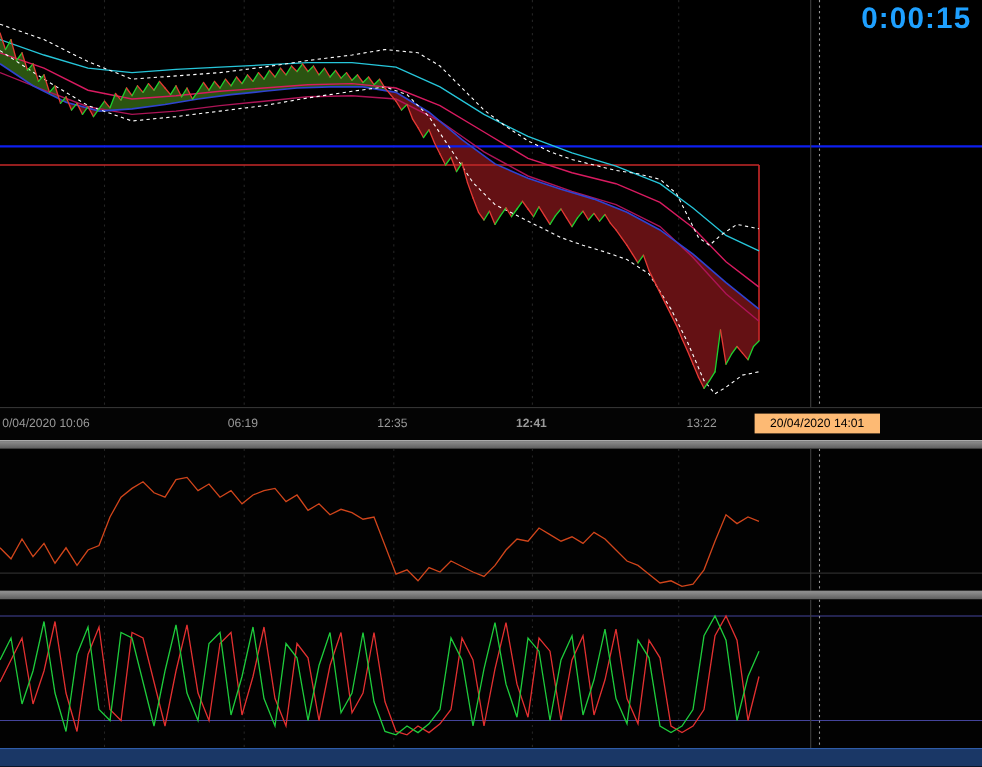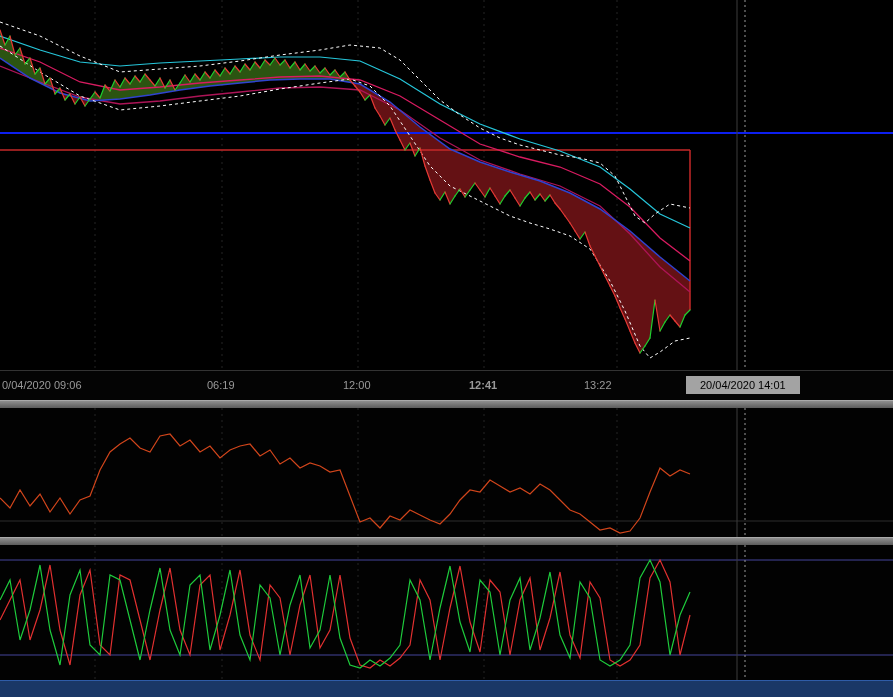--- a/index.html
+++ b/index.html
@@ -6,21 +6,21 @@
   .screen{position:relative;width:893px;height:697px;background:#000;overflow:hidden;
           font-family:"Liberation Sans",sans-serif;}
   .panel{position:absolute;left:0;width:893px;}
   #main-chart{top:0;height:370px;}
   #ind1{top:408px;height:129px;background:#020202;}
   #ind2{top:545px;height:135px;background:#020202;}
   .panel svg{display:block;}
   .time-axis{position:absolute;left:0;top:370px;width:893px;height:30px;background:#040404;
              border-top:1px solid #333;}
   .axis-label{position:absolute;top:8px;color:#9a9a9a;font-size:11px;white-space:nowrap;}
-  .cursor-label{position:absolute;left:686px;top:5px;background:#a3a3a3;color:#000;
+  .cursor-label{position:absolute;left:686px;top:5px;background:#fdba74;color:#000;
                 font-size:11px;padding:3px 14px;white-space:nowrap;}
   .splitter{position:absolute;left:0;width:893px;height:8px;
             background:linear-gradient(#8f8f8f,#5c5c5c);border-top:1px solid #aaa;box-sizing:border-box;}
   #split1{top:400px;} #split2{top:537px;}
   .bottom-bar{position:absolute;left:0;top:680px;width:893px;height:17px;
               background:#1a3766;border-top:1px solid #2f5ca8;box-sizing:border-box;}
   .timer{position:absolute;top:1px;right:10px;font-size:27px;font-weight:bold;letter-spacing:1px;}
 </style>
 </head>
 <body>
@@ -187,29 +187,30 @@
         <line x1="650" y1="338" x2="655" y2="300" stroke="#1fd12f" stroke-width="1.2" stroke-linecap="round"></line>
         <line x1="655" y1="300" x2="660" y2="331" stroke="#e53935" stroke-width="1.2" stroke-linecap="round"></line>
         <line x1="660" y1="331" x2="665" y2="322" stroke="#1fd12f" stroke-width="1.2" stroke-linecap="round"></line>
         <line x1="665" y1="322" x2="670" y2="315" stroke="#1fd12f" stroke-width="1.2" stroke-linecap="round"></line>
         <line x1="670" y1="315" x2="675" y2="321" stroke="#e53935" stroke-width="1.2" stroke-linecap="round"></line>
         <line x1="675" y1="321" x2="680" y2="327" stroke="#e53935" stroke-width="1.2" stroke-linecap="round"></line>
         <line x1="680" y1="327" x2="685" y2="315" stroke="#1fd12f" stroke-width="1.2" stroke-linecap="round"></line>
         <line x1="685" y1="315" x2="690" y2="310" stroke="#1fd12f" stroke-width="1.2" stroke-linecap="round"></line>
         <line x1="745" y1="0" x2="745" y2="370" stroke="#9a9a9a" stroke-dasharray="2,3"></line>
       </svg>
+    <div class="timer" style="color: rgb(30, 160, 255);">0:00:15</div>
   </div>
 
   <div class="time-axis" id="time-axis">
     <div class="cursor-label">20/04/2020 14:01</div>
-  <span class="axis-label" style="left: 2px;">0/04/2020 09:06</span>
+  <span class="axis-label" style="left: 2px;">0/04/2020 10:06</span>
       <span class="axis-label" style="left: 207px;">06:19</span>
-      <span class="axis-label" style="left: 343px;">12:00</span>
+      <span class="axis-label" style="left: 343px;">12:35</span>
       <span class="axis-label" style="left: 469px; font-weight: bold;">12:41</span>
-      <span class="axis-label" style="left: 584px;">13:22</span>
+      <span class="axis-label" style="left: 624px;">13:22</span>
     </div>
 
   <div class="splitter" id="split1"></div>
 
   <div class="panel" id="ind1">
     <svg id="svg-ind1" width="893" height="129" viewBox="0 0 893 129">
         <line x1="95" y1="0" x2="95" y2="129" stroke="#242424" stroke-dasharray="2,4"></line>
         <line x1="222" y1="0" x2="222" y2="129" stroke="#242424" stroke-dasharray="2,4"></line>
         <line x1="358" y1="0" x2="358" y2="129" stroke="#242424" stroke-dasharray="2,4"></line>
         <line x1="484" y1="0" x2="484" y2="129" stroke="#242424" stroke-dasharray="2,4"></line>

